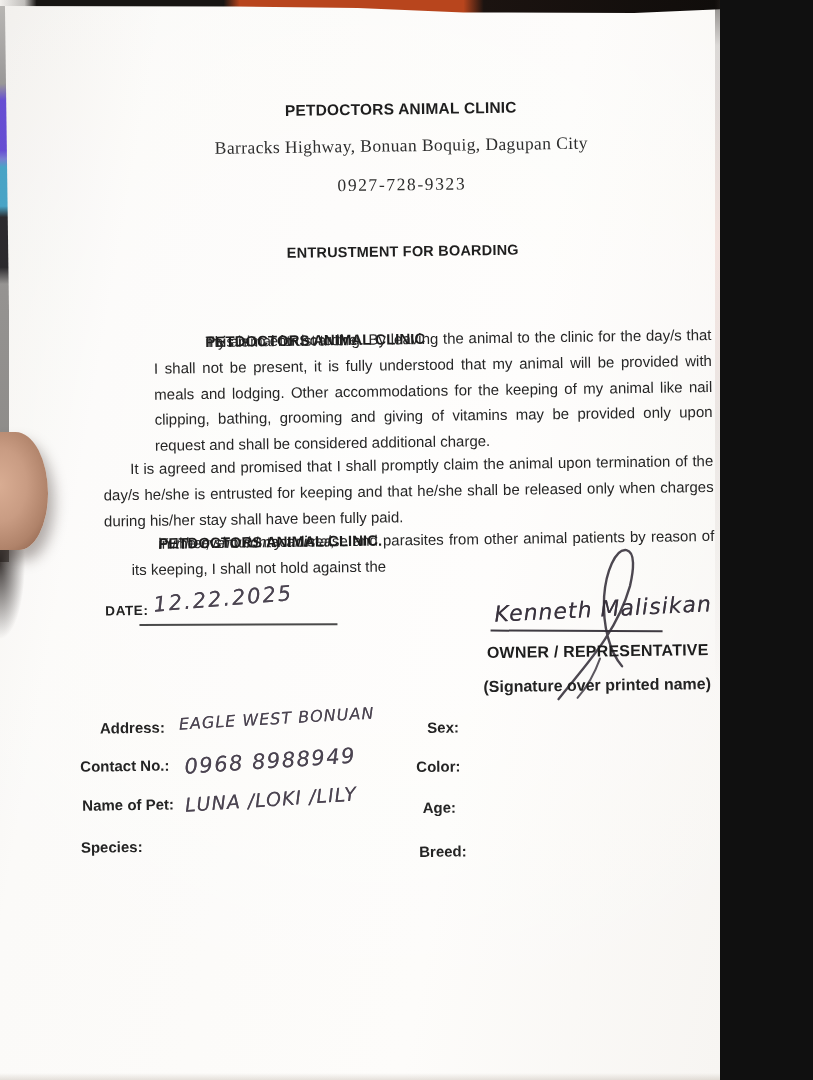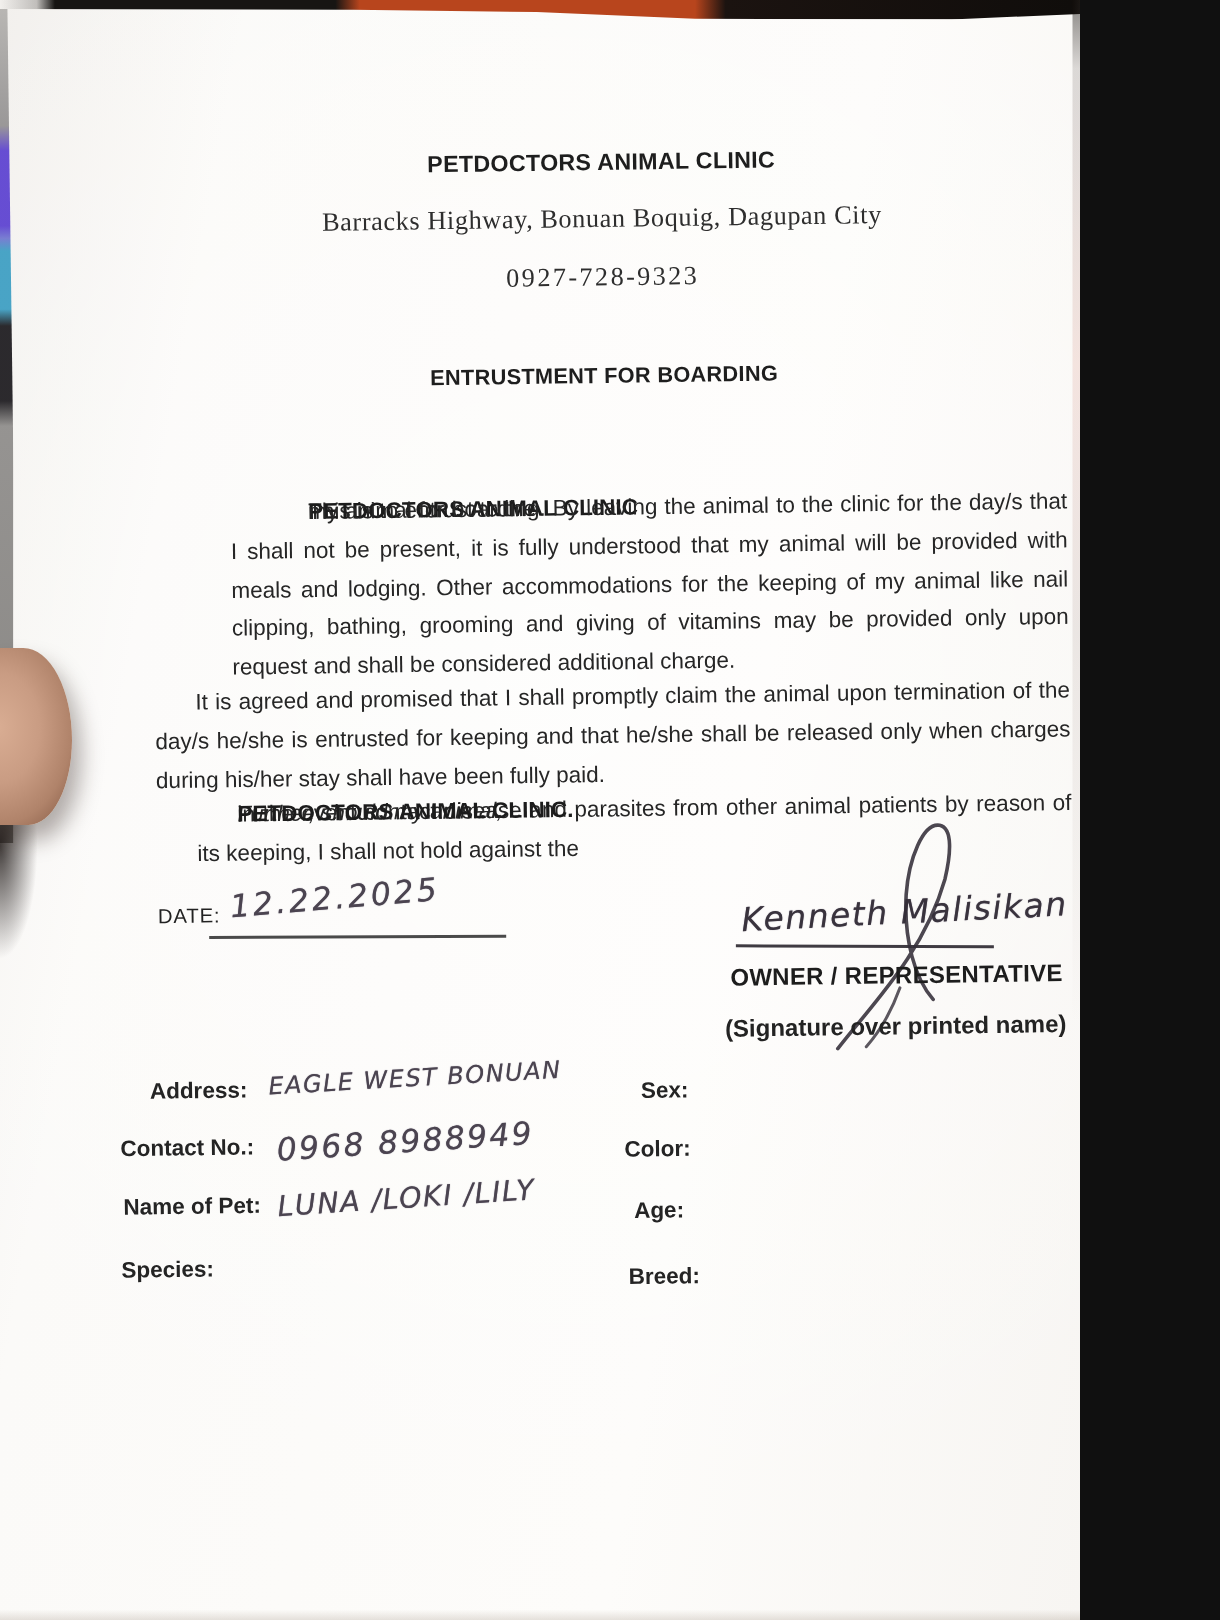--- a/index.html
+++ b/index.html
@@ -59,21 +59,21 @@
   .doc-title{top:243px;font-size:14.5px;font-weight:bold;color:#1e1e1e;letter-spacing:.2px;}
   .body-p{left:104px;width:610px;text-align:justify;font-size:15px;line-height:25.8px;color:#262626;}
   .body-p b{color:#1c1c1c;}
   .p1{top:311px;text-indent:52px;}
   .p2{top:437px;text-indent:27px;}
   .p3{top:512px;text-indent:27px;}
   .p3 .ital{font-style:italic;}
   
   .hw{font-family:"DejaVu Sans",sans-serif;font-style:italic;color:#4b4450;
       text-shadow:0 0 .6px rgba(70,62,82,.8);white-space:nowrap;}
-  .date-label{left:104px;top:599px;font-size:13.5px;font-weight:400;letter-spacing:.6px;color:#222;}
+  .date-label{left:104px;top:599px;font-size:13.5px;font-weight:700;letter-spacing:.6px;color:#222;}
   .date-value{left:152px;top:584px;font-size:21px;transform:rotate(-4deg);letter-spacing:2px;}
   .date-line{left:138px;top:621px;width:198px;height:2px;background:#4a4a4a;transform:rotate(.6deg);}
   .sig-name{left:493px;top:599px;font-size:22px;transform:rotate(-2deg);letter-spacing:1px;color:#39333d;}
   .sig-line{left:489px;top:632px;width:172px;height:2px;background:#3f3b42;transform:rotate(1deg);}
   .sig-flourish{left:538px;top:543px;width:120px;height:160px;}
   .owner-label{left:485px;top:645px;font-size:16px;font-weight:bold;color:#1d1d1d;letter-spacing:.2px;}
   .sig-note{left:481px;top:679px;font-size:16px;font-weight:600;color:#232323;}
   .flabel{font-size:15px;font-weight:600;color:#242424;text-align:right;}
   .lb-address{left:40px;top:715px;width:122px;}
   .lb-contact{left:40px;top:753px;width:126px;}

